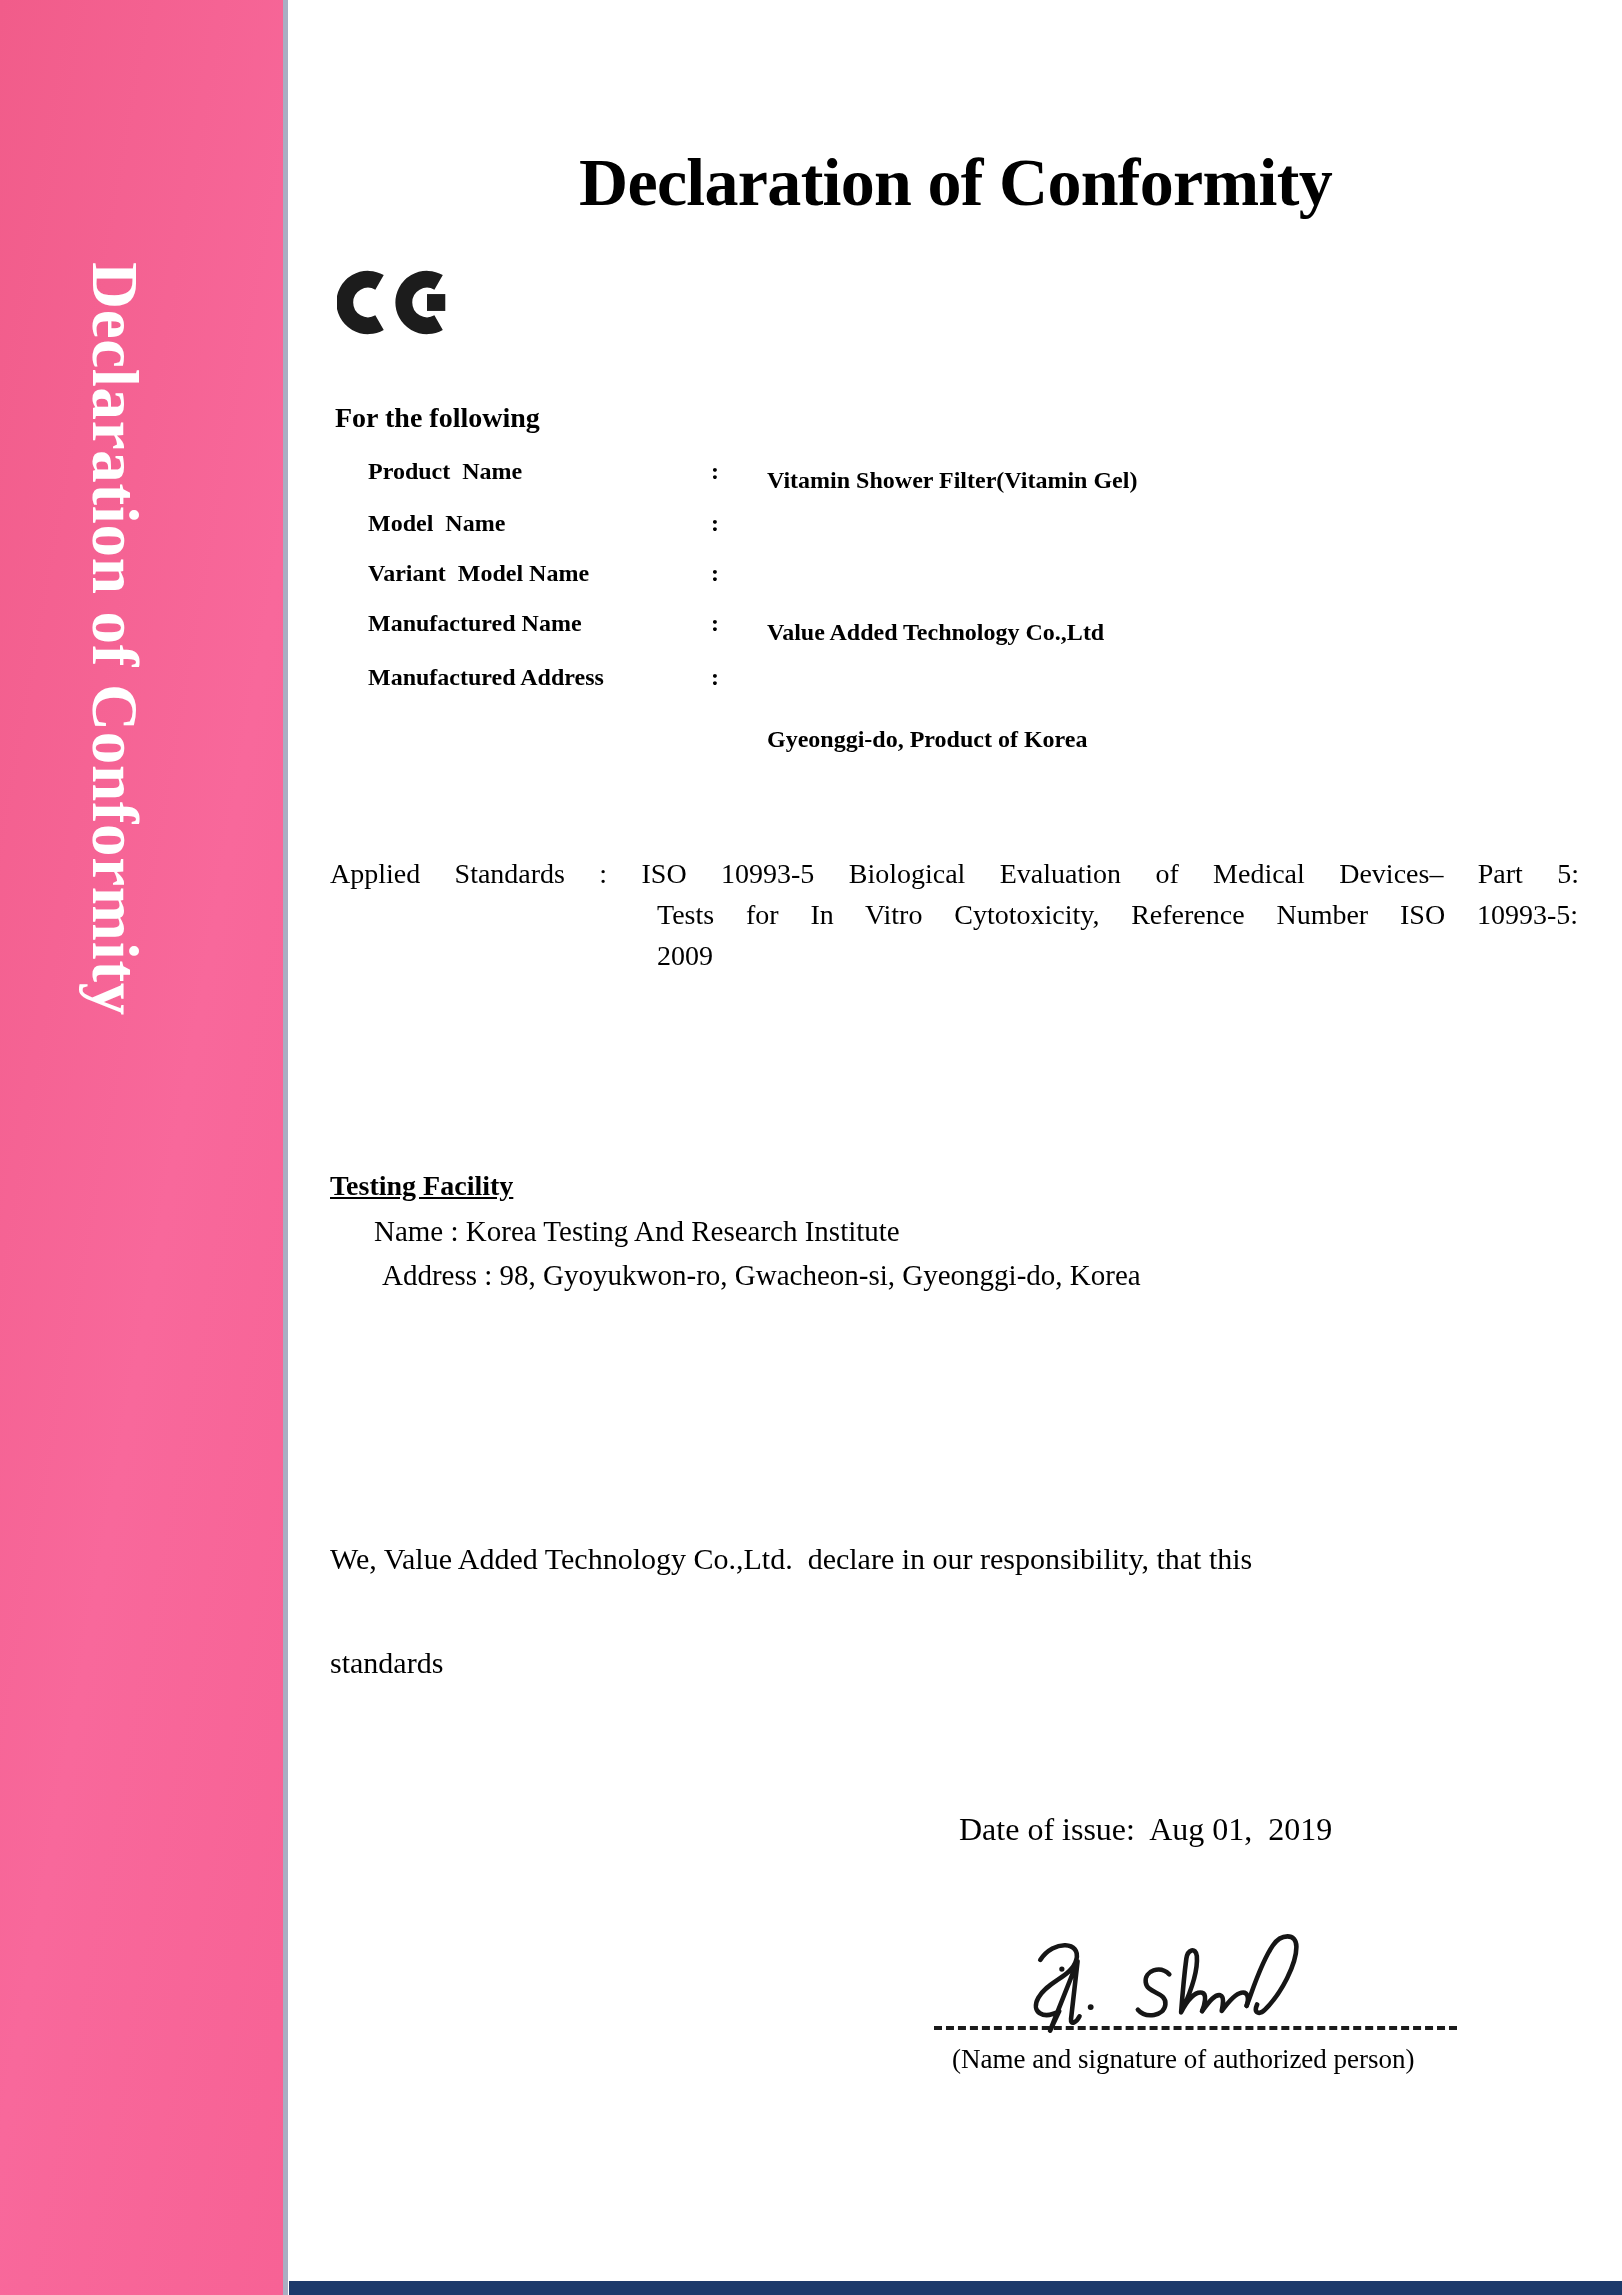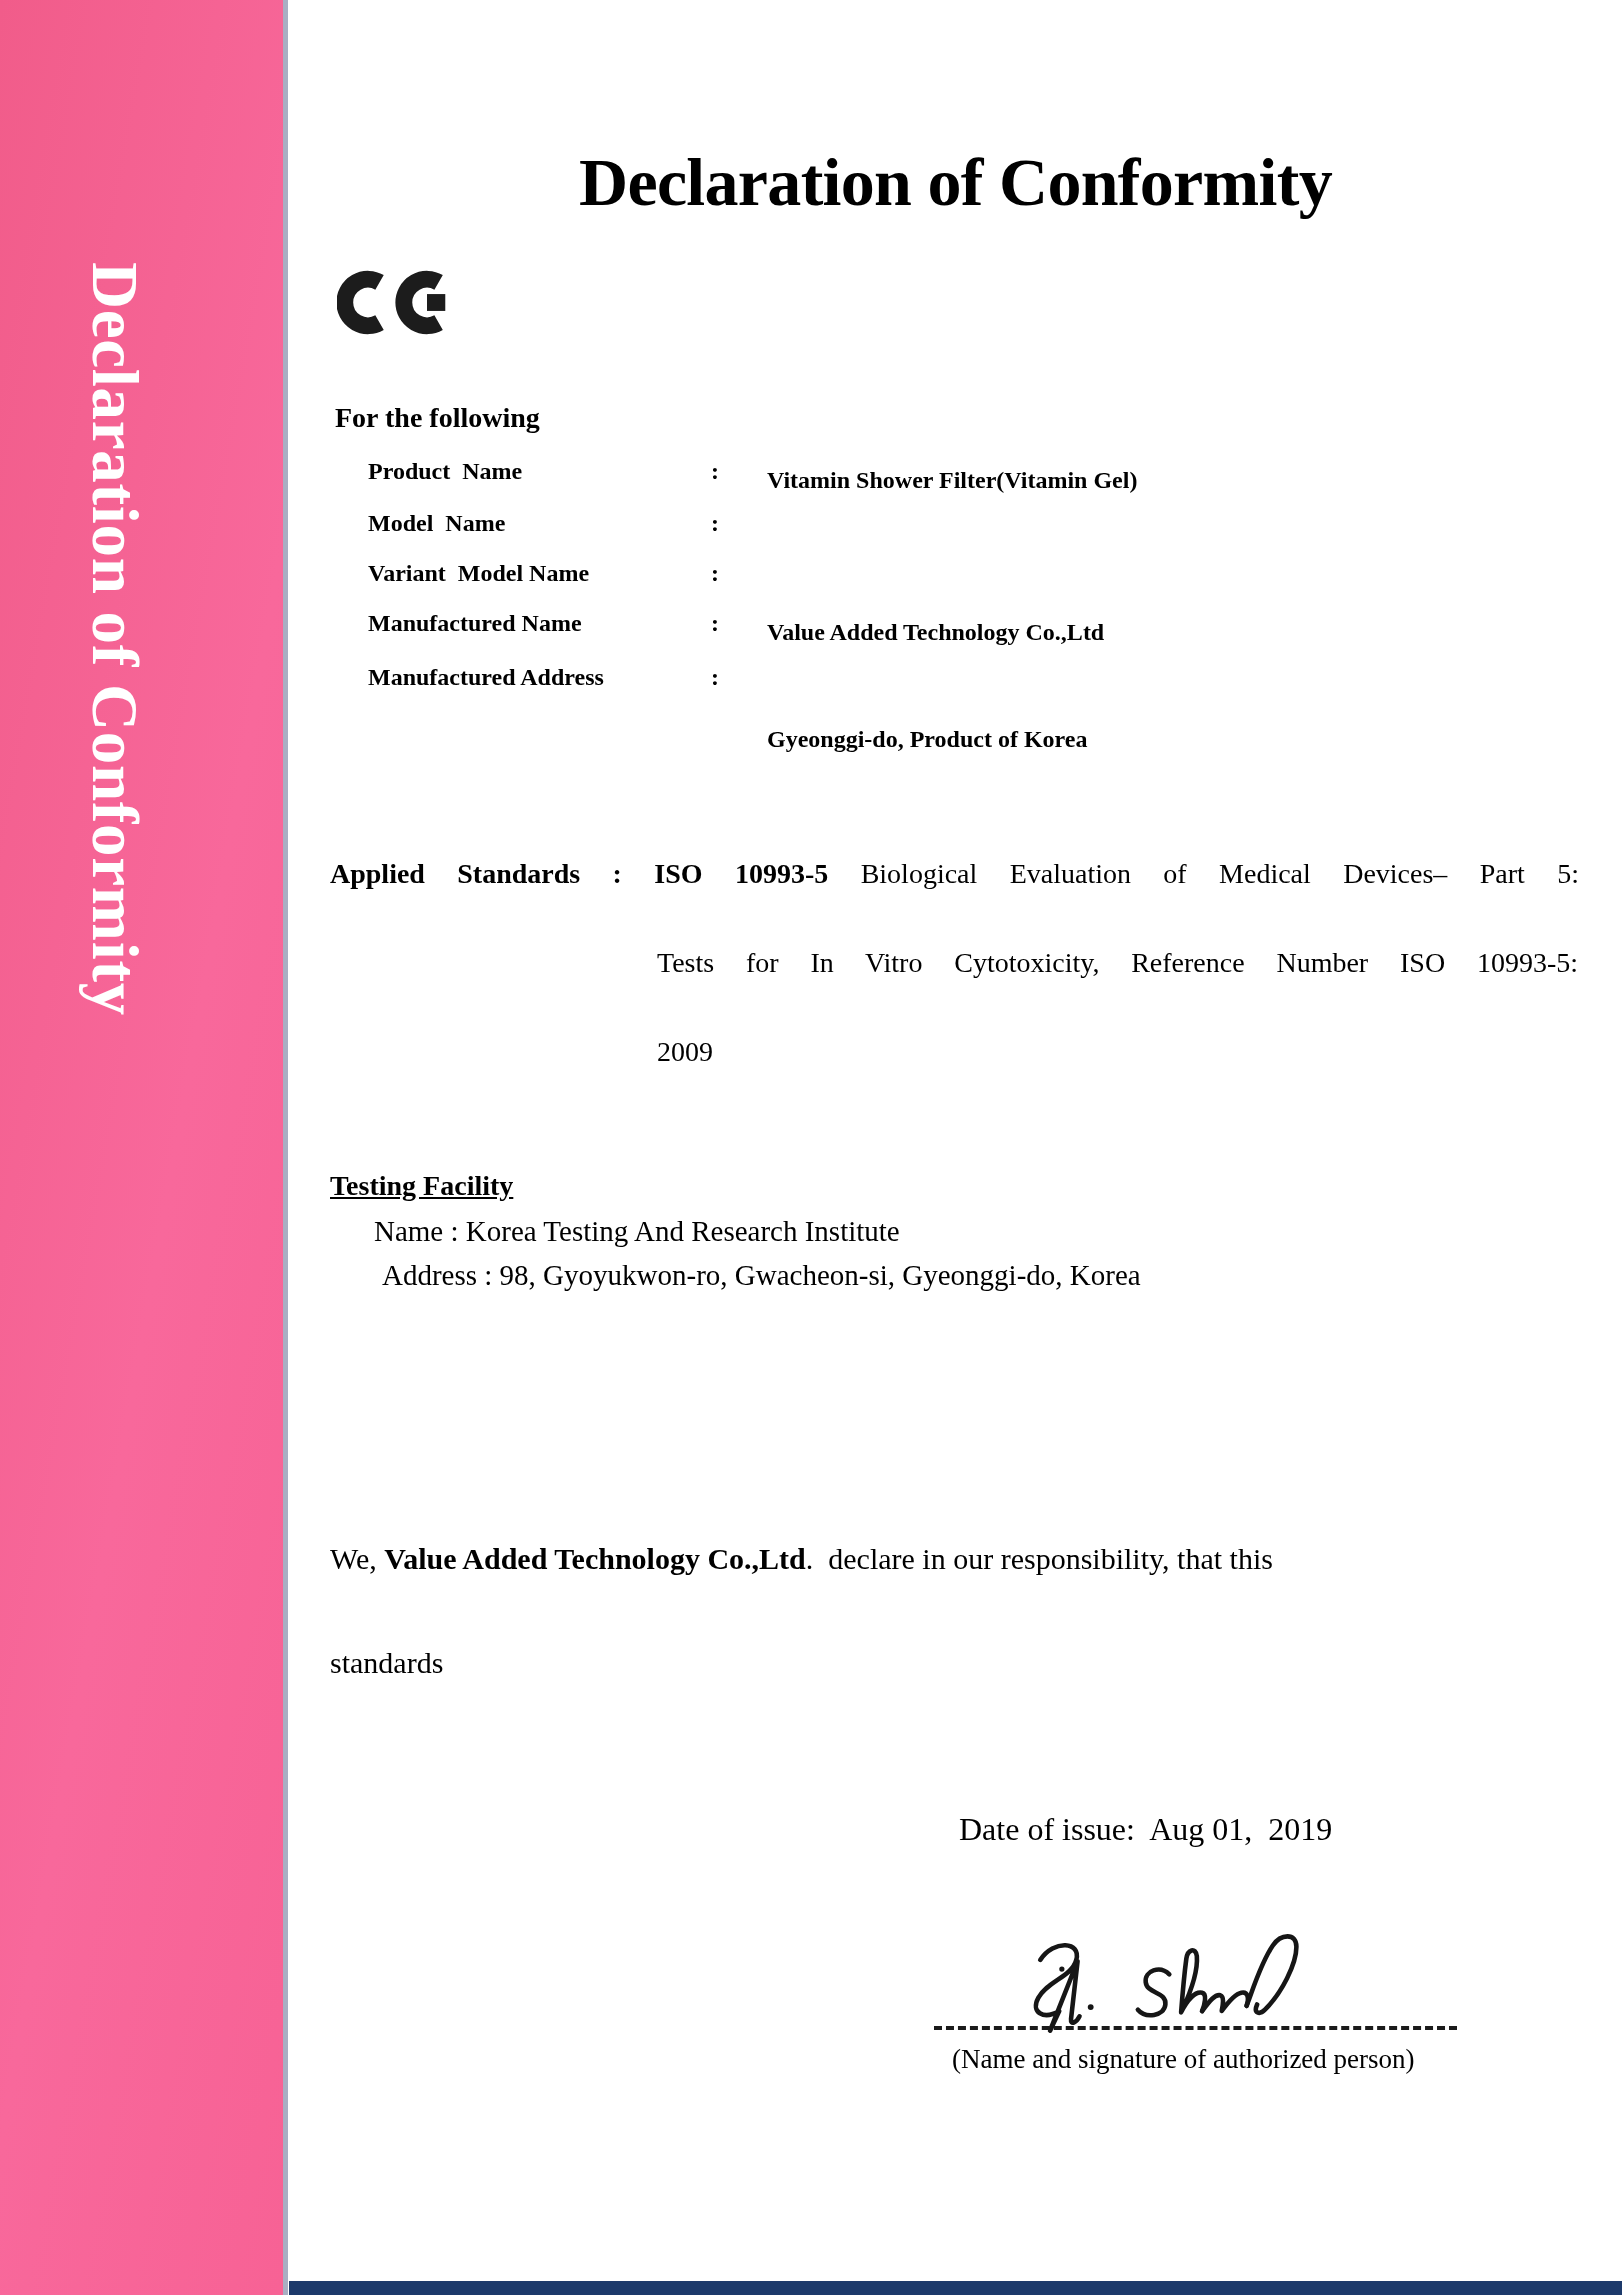--- a/index.html
+++ b/index.html
@@ -23,23 +23,23 @@
   .intro{position:absolute;left:335px;top:402px;font-size:28px;font-weight:bold;}
   
   .frow{position:absolute;left:368px;display:flex;align-items:flex-start;font-size:24px;font-weight:bold;}
   .flabel{width:343px;flex:none;}
   .fcolon{width:56px;flex:none;}
   .fvalue{flex:none;line-height:53px;margin-top:-3.9px;}
   .r0{top:458px}.r1{top:510px}.r2{top:560px}.r3{top:610px}.r4{top:664px}
   
   .applied{position:absolute;left:330px;top:853px;width:1249px;font-size:28px;line-height:41px;}
   .applied .jline{text-align:justify;text-align-last:justify;}
-  .applied .ind{margin-left:327px;width:921px;margin-top:48px;}
+  .applied .ind{margin-left:327px;width:921px;}
   .applied .last{text-align-last:left;}
-  .b{font-weight:bold;}
+  .b{font-weight:normal;}
   
   .tf-head{position:absolute;left:330px;top:1170px;font-size:28px;font-weight:bold;text-decoration:underline;}
   .tf-name{position:absolute;left:374px;top:1215px;font-size:29px;}
   .tf-addr{position:absolute;left:382px;top:1259px;font-size:29px;text-align:center;}
   
   .decl{position:absolute;left:330px;top:1533px;width:1099px;font-size:30px;line-height:52px;}
   
   .date{position:absolute;left:959px;top:1811px;font-size:32px;font-weight:normal;}
   
   .sig-svg{position:absolute;left:978px;top:1927px;width:380px;height:115px;}

